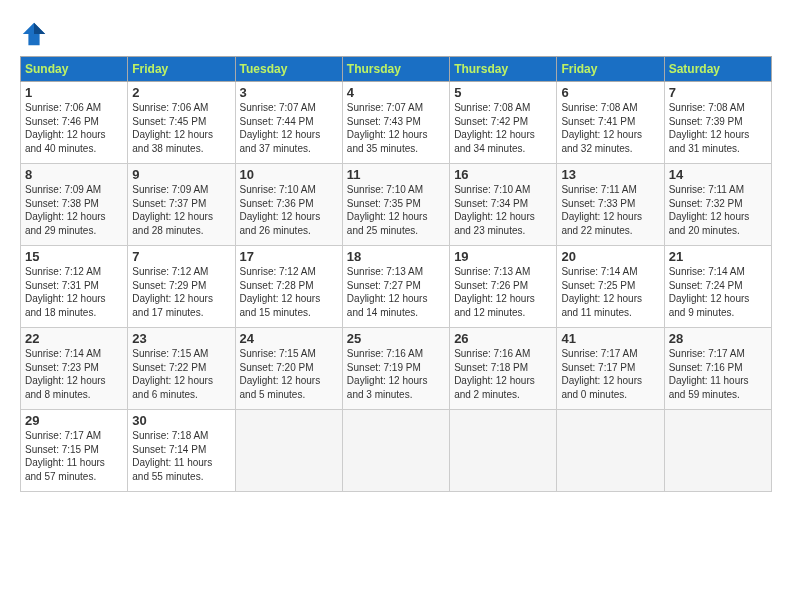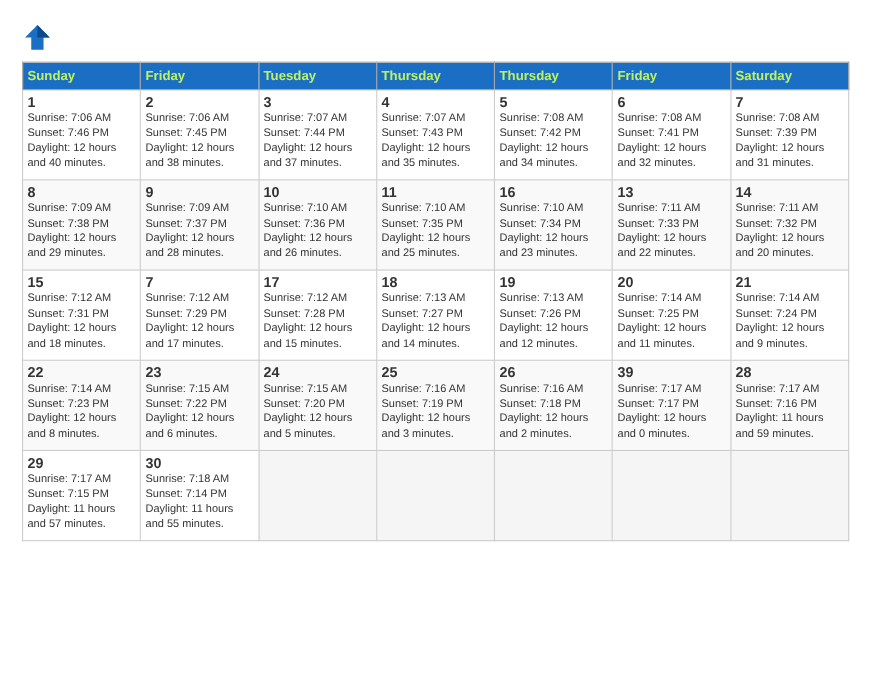--- a/index.html
+++ b/index.html
@@ -227,21 +227,21 @@
           </td>
           <td>
             <span class="day-num">25</span>
             <div class="day-info">Sunrise: 7:16 AM<br>Sunset: 7:19 PM<br>Daylight: 12 hours<br>and 3 minutes.</div>
           </td>
           <td>
             <span class="day-num">26</span>
             <div class="day-info">Sunrise: 7:16 AM<br>Sunset: 7:18 PM<br>Daylight: 12 hours<br>and 2 minutes.</div>
           </td>
           <td>
-            <span class="day-num">39</span>
+            <span class="day-num">41</span>
             <div class="day-info">Sunrise: 7:17 AM<br>Sunset: 7:17 PM<br>Daylight: 12 hours<br>and 0 minutes.</div>
           </td>
           <td>
             <span class="day-num">28</span>
             <div class="day-info">Sunrise: 7:17 AM<br>Sunset: 7:16 PM<br>Daylight: 11 hours<br>and 59 minutes.</div>
           </td>
         </tr>
         <tr>
           <td>
             <span class="day-num">29</span>

